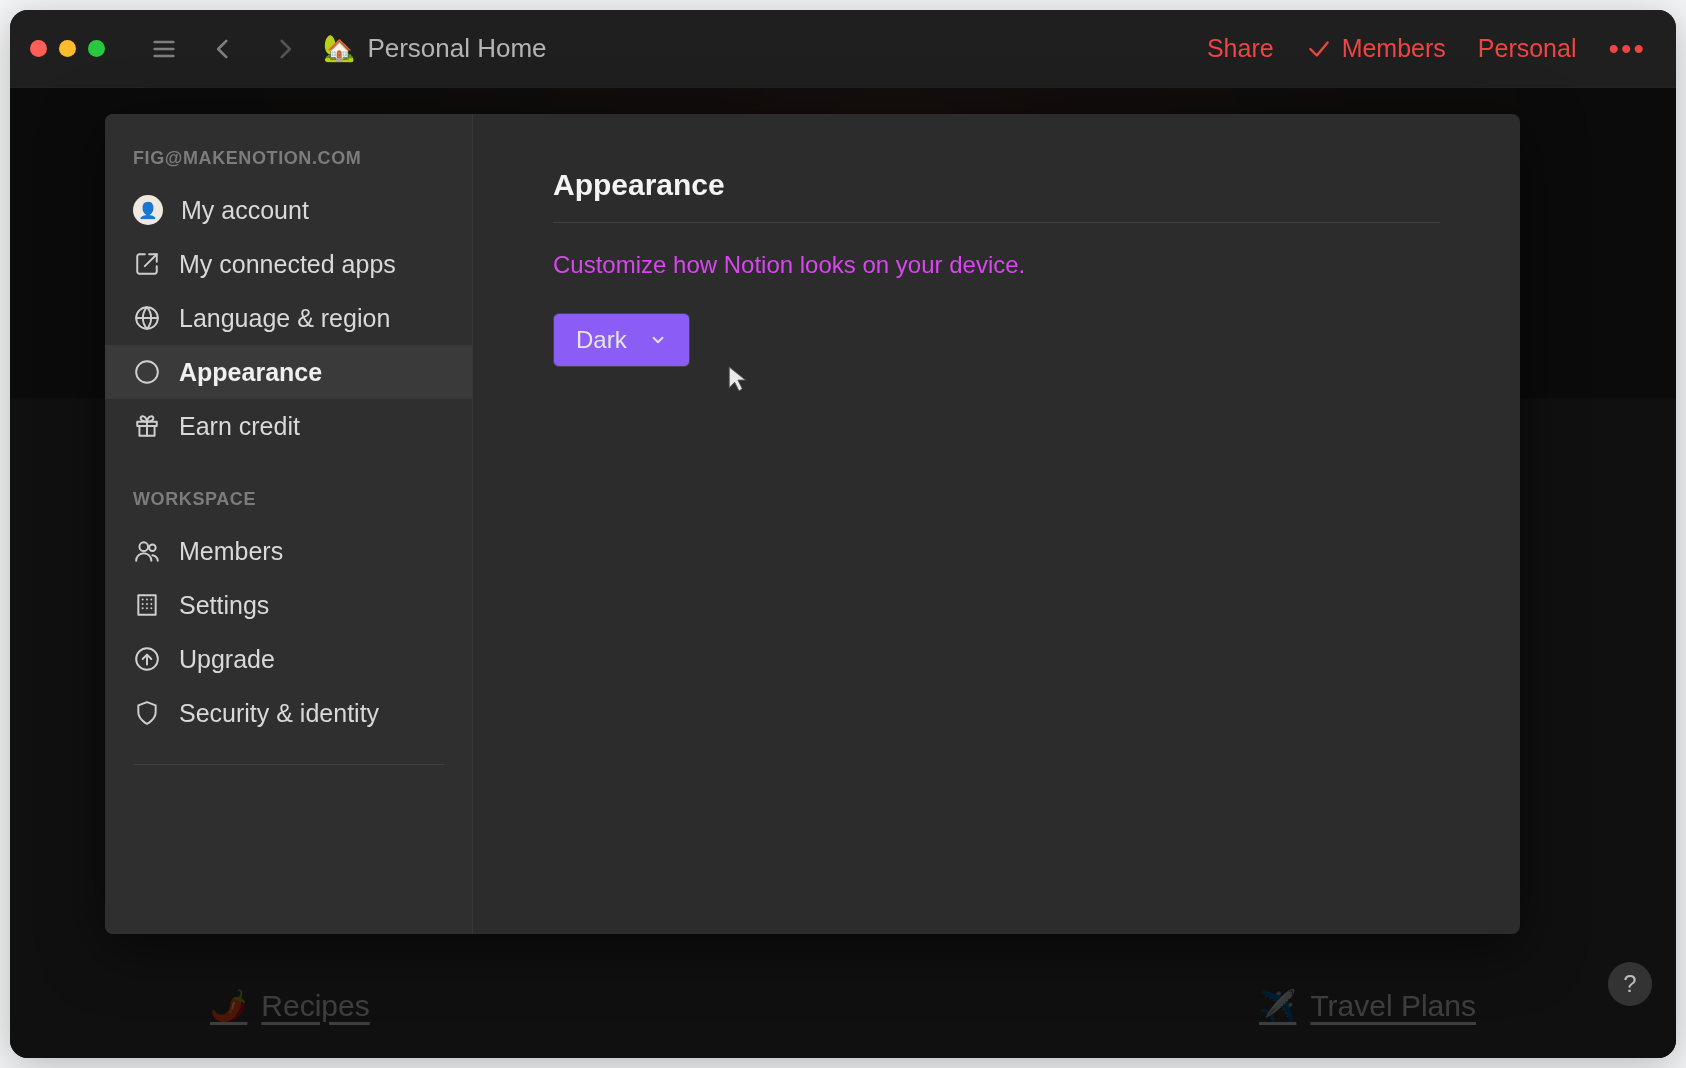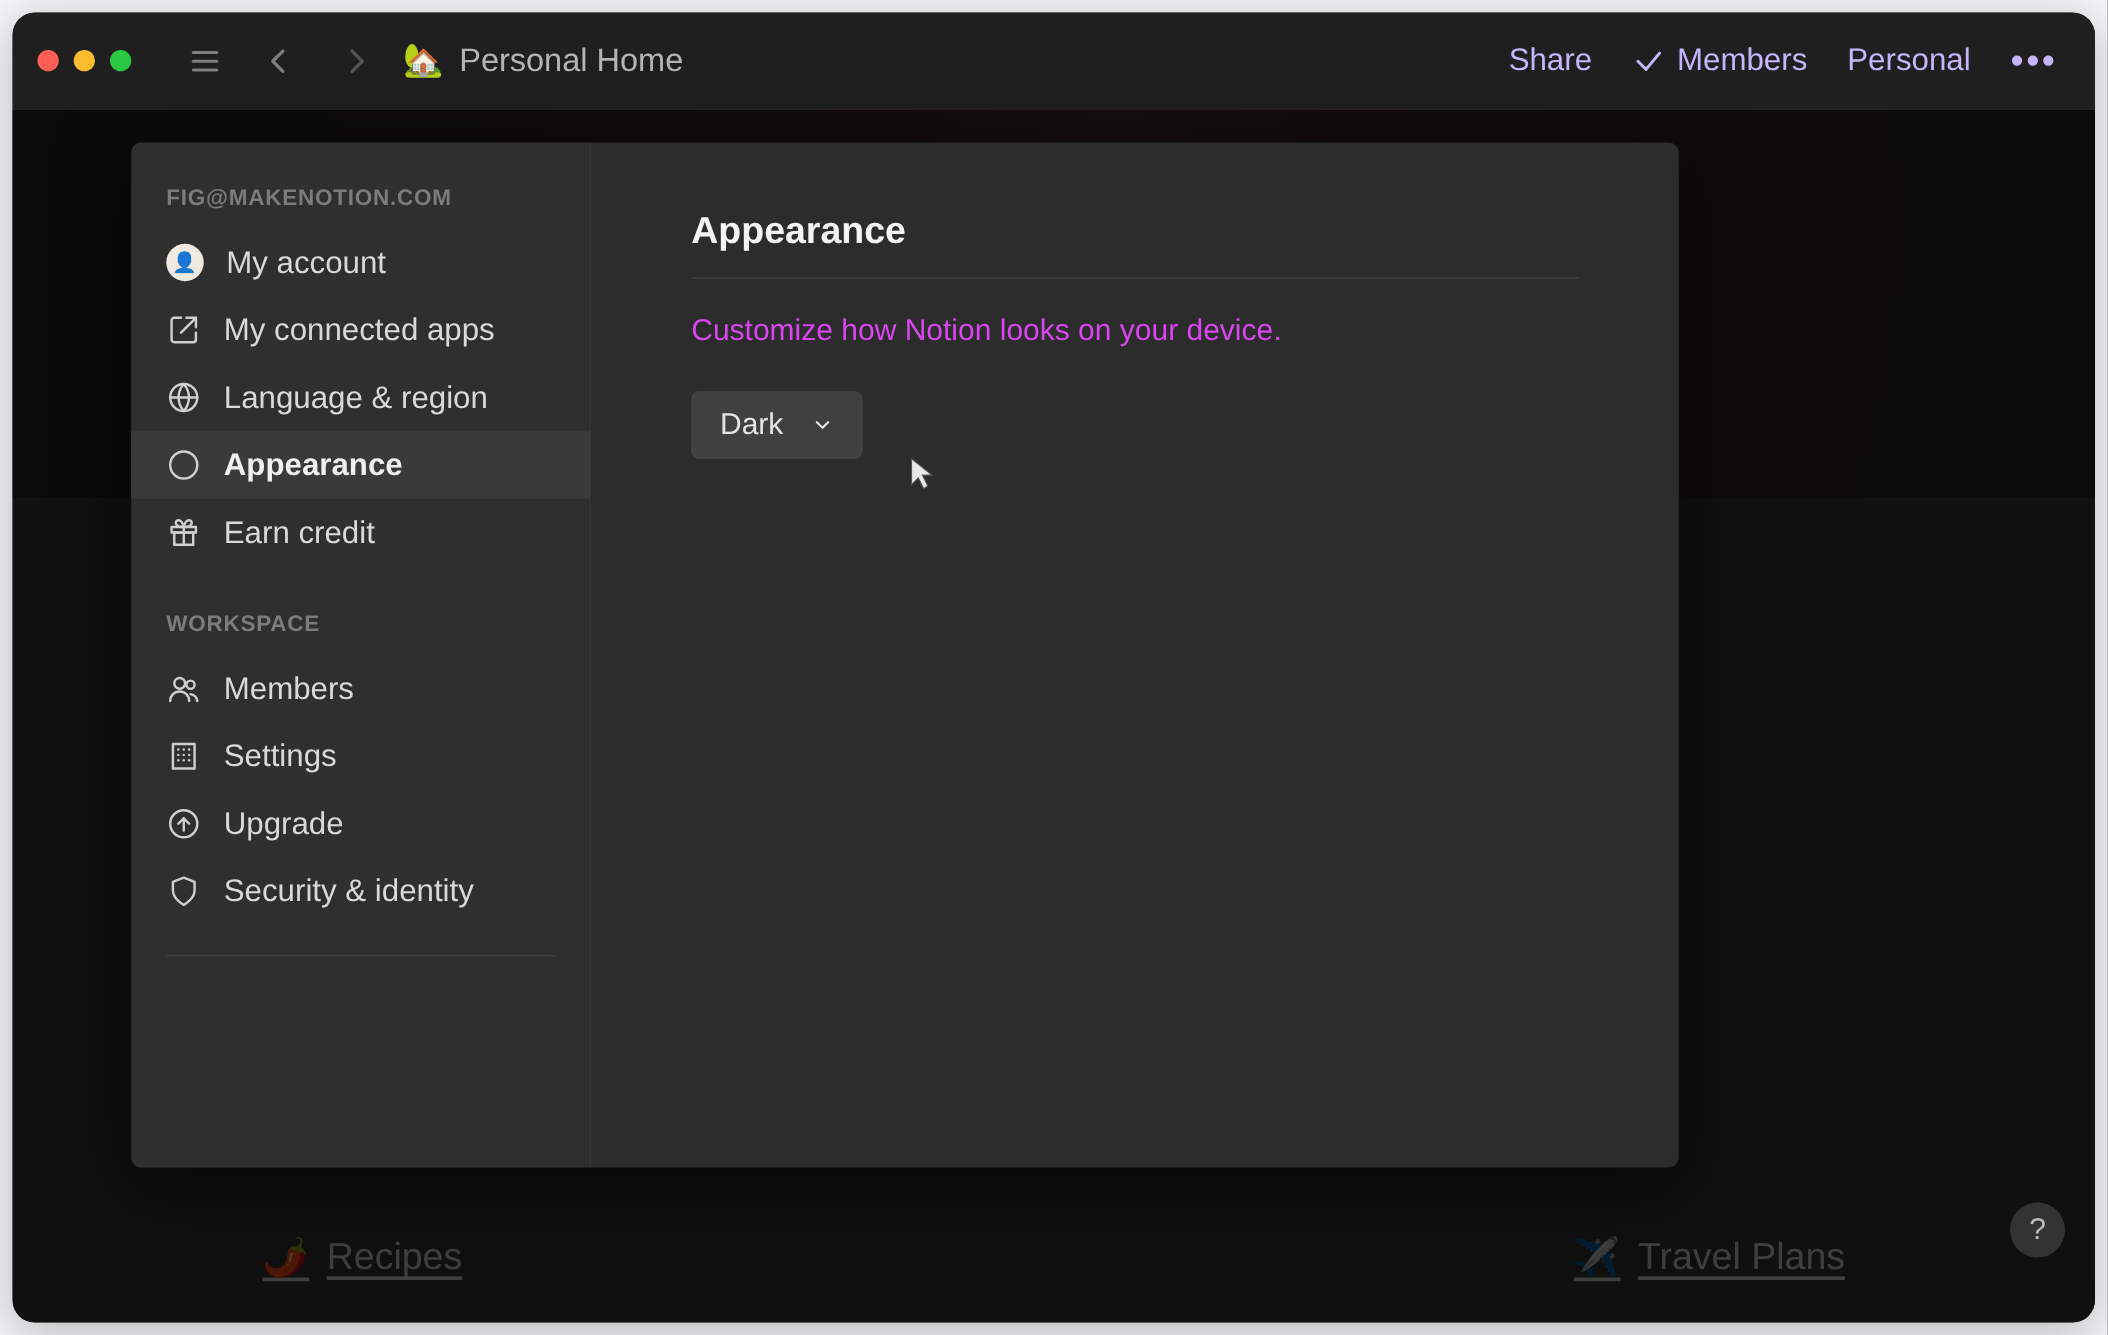--- a/index.html
+++ b/index.html
@@ -55,21 +55,21 @@
     display: flex; align-items: center; gap: 12px;
     color: #b4b4b4;
     font-size: 26px;
   }
   .breadcrumb .page-icon { font-size: 26px; }
   .titlebar-right {
     margin-left: auto;
     display: flex;
     align-items: center;
     gap: 32px;
-    color: #c4b5fd;
+    color: #ef4444;
     font-size: 25px;
     padding-right: 10px;
   }
   .titlebar-right .item { display: flex; align-items: center; gap: 10px; }
   .titlebar-right svg { width: 26px; height: 26px; stroke: currentColor; fill: none; stroke-width: 2.2; stroke-linecap: round; stroke-linejoin: round; }
   .dots { font-size: 30px; letter-spacing: 2px; line-height: 1; }
 
   
   .page-shadow {
     position: relative;
@@ -101,21 +101,21 @@
     text-decoration: underline;
     text-underline-offset: 6px;
   }
   .page-link .emoji { text-decoration: none; }
 
   
   .modal {
     position: absolute;
     left: 95px;
     top: 104px;
-    width: 1238px;
+    width: 1415px;
     height: 820px;
     background: #2c2c2c;
     border-radius: 8px;
     display: flex;
     box-shadow: 0 14px 60px rgba(0,0,0,.55);
     z-index: 10;
   }
   .modal-left {
     width: 368px;
     background: #2f2f2f;
@@ -182,21 +182,21 @@
   .select-box {
     display: inline-flex;
     align-items: center;
     gap: 22px;
     margin-top: 34px;
     padding: 12px 22px;
     border: 1px solid #454545;
     border-radius: 6px;
     color: #e4e4e4;
     font-size: 24px;
-    background: #404040;
+    background: #8b5cf6;
   }
   .select-box svg { width: 18px; height: 18px; stroke: currentColor; fill: none; stroke-width: 2.4; stroke-linecap: round; stroke-linejoin: round; }
 
   
   .cursor-ptr {
     position: absolute;
     left: 718px; top: 356px;
     z-index: 40;
     color: #e9e9e9;
   }

